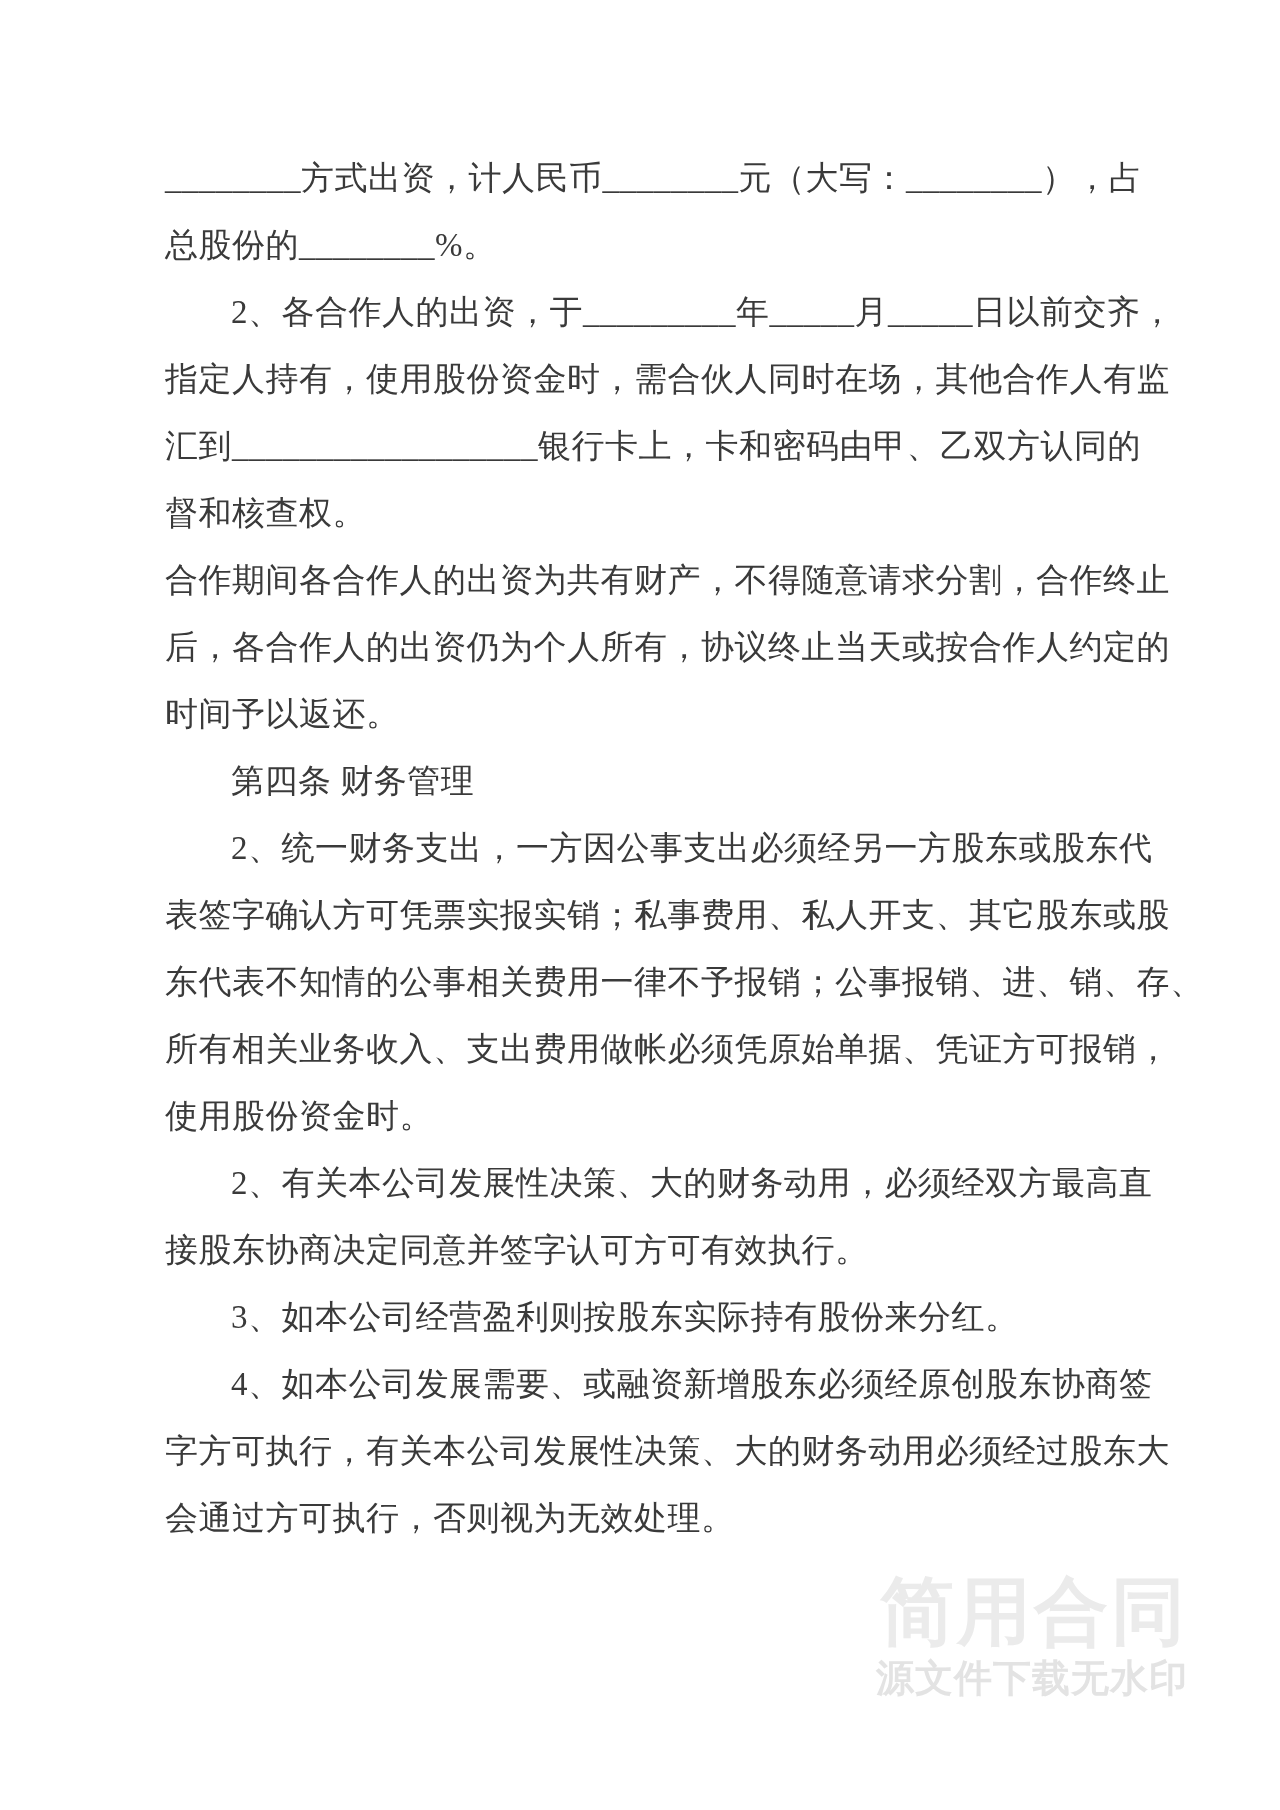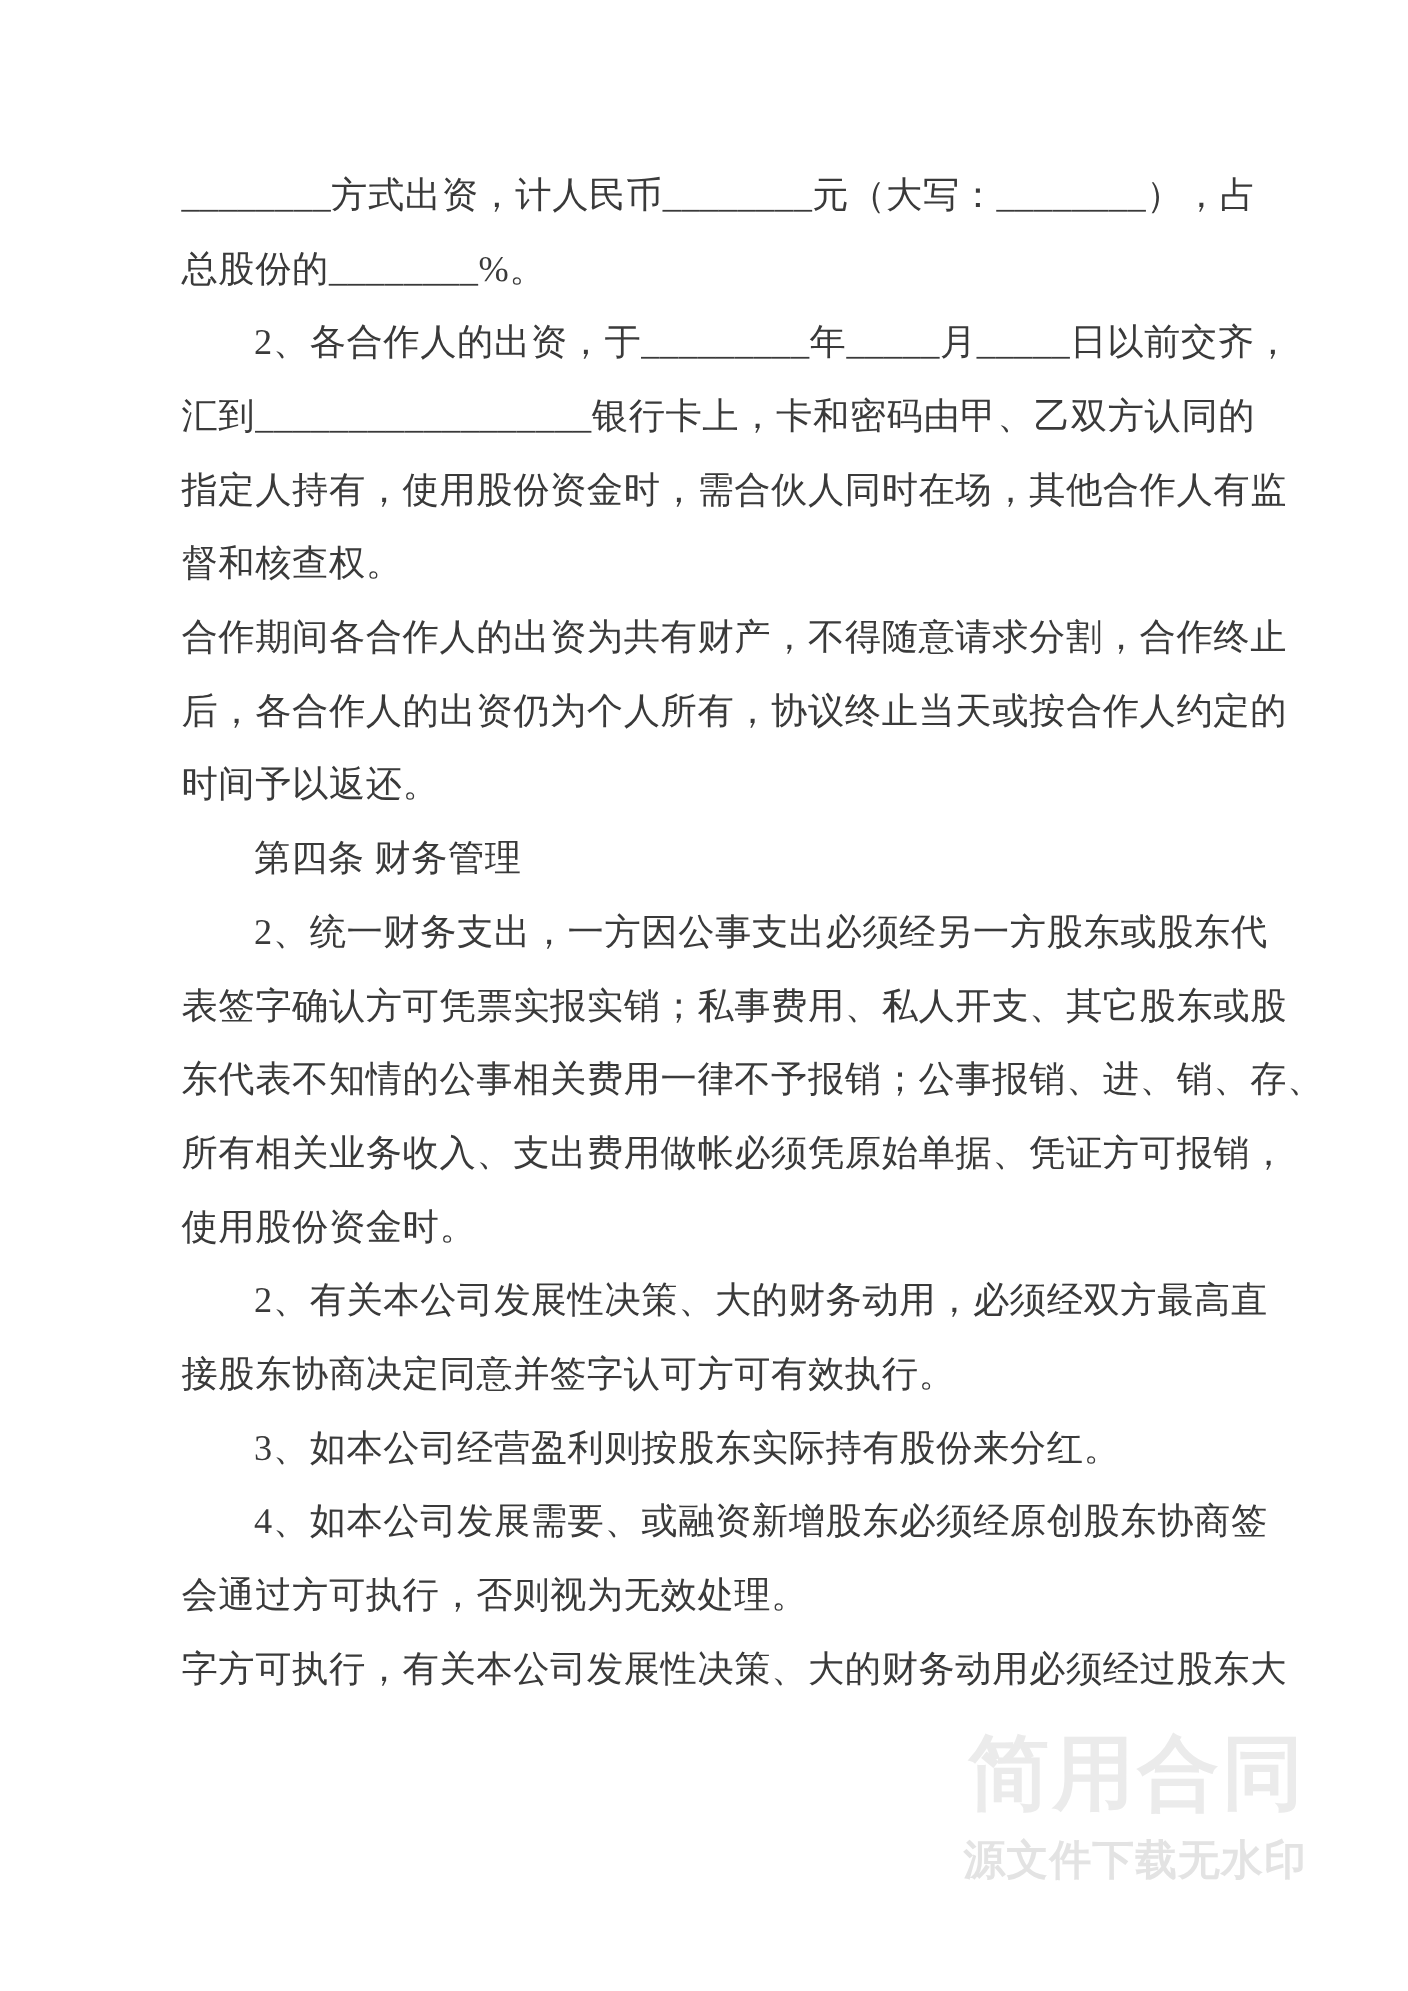--- a/index.html
+++ b/index.html
@@ -39,53 +39,53 @@
   }
   .wm-title {
     font-size: 74px;
     line-height: 80px;
     letter-spacing: 3px;
     color: var(--wm-color, #ebebeb);
   }
   .wm-subtitle {
     font-size: 38px;
     line-height: 44px;
-    margin-top: 18px;
+    margin-top: 4px;
     letter-spacing: 1px;
     color: var(--wm-sub-color, #e3e3e3);
   }
 </style>
 </head>
 <body>
 
 <div class="page">
 
   <div class="content" id="doc-body">
 
   <div class="line">________方式出资，计人民币________元（大写：________），占</div>
       <div class="line">总股份的________%。</div>
       <div class="line indent">2、各合作人的出资，于_________年_____月_____日以前交齐，</div>
+      <div class="line">指定人持有，使用股份资金时，需合伙人同时在场，其他合作人有监</div>
       <div class="line">汇到__________________银行卡上，卡和密码由甲、乙双方认同的</div>
-      <div class="line">指定人持有，使用股份资金时，需合伙人同时在场，其他合作人有监</div>
       <div class="line">督和核查权。</div>
       <div class="line">合作期间各合作人的出资为共有财产，不得随意请求分割，合作终止</div>
       <div class="line">后，各合作人的出资仍为个人所有，协议终止当天或按合作人约定的</div>
       <div class="line">时间予以返还。</div>
       <div class="line indent">第四条 财务管理</div>
       <div class="line indent">2、统一财务支出，一方因公事支出必须经另一方股东或股东代</div>
       <div class="line">表签字确认方可凭票实报实销；私事费用、私人开支、其它股东或股</div>
       <div class="line">东代表不知情的公事相关费用一律不予报销；公事报销、进、销、存、</div>
       <div class="line">所有相关业务收入、支出费用做帐必须凭原始单据、凭证方可报销，</div>
       <div class="line">使用股份资金时。</div>
       <div class="line indent">2、有关本公司发展性决策、大的财务动用，必须经双方最高直</div>
       <div class="line">接股东协商决定同意并签字认可方可有效执行。</div>
       <div class="line indent">3、如本公司经营盈利则按股东实际持有股份来分红。</div>
       <div class="line indent">4、如本公司发展需要、或融资新增股东必须经原创股东协商签</div>
+      <div class="line">字方可执行，有关本公司发展性决策、大的财务动用必须经过股东大</div>
       <div class="line">会通过方可执行，否则视为无效处理。</div>
-      <div class="line">字方可执行，有关本公司发展性决策、大的财务动用必须经过股东大</div>
     </div>
 
   <div class="watermark">
     <div class="wm-title">简用合同</div>
     <div class="wm-subtitle">源文件下载无水印</div>
   </div>
 
 </div>
 
 </body></html>

